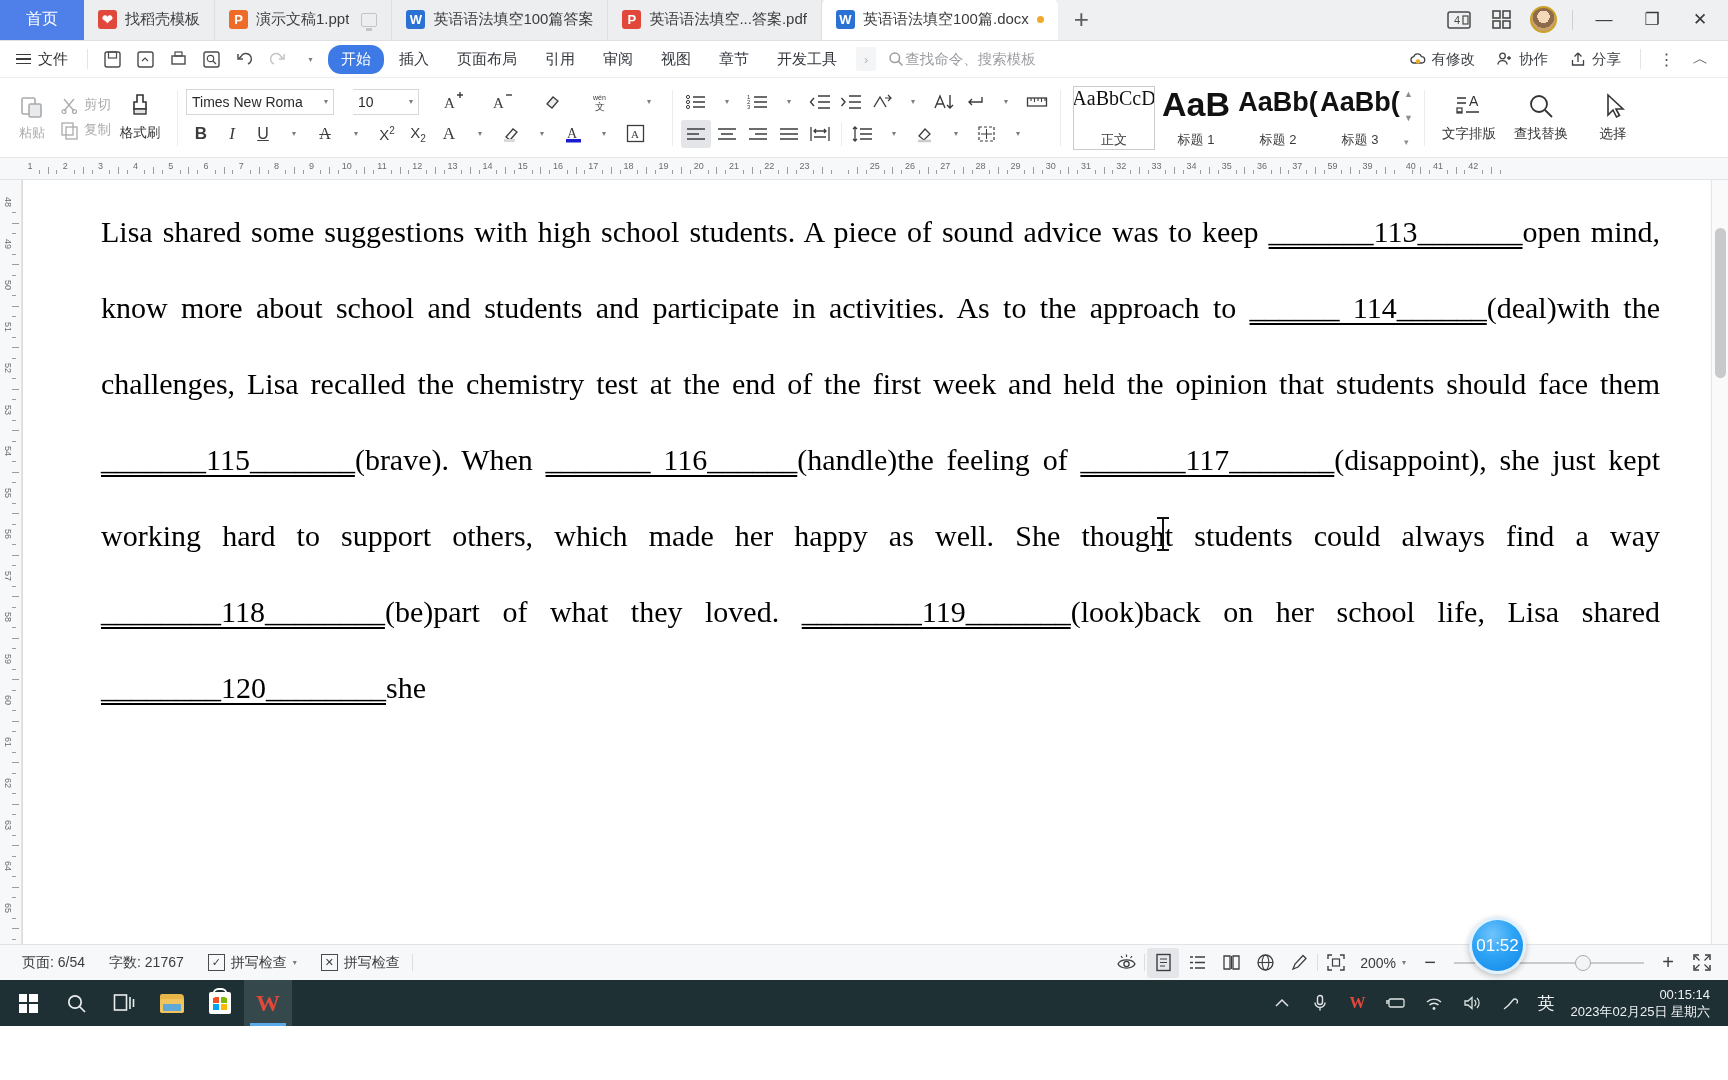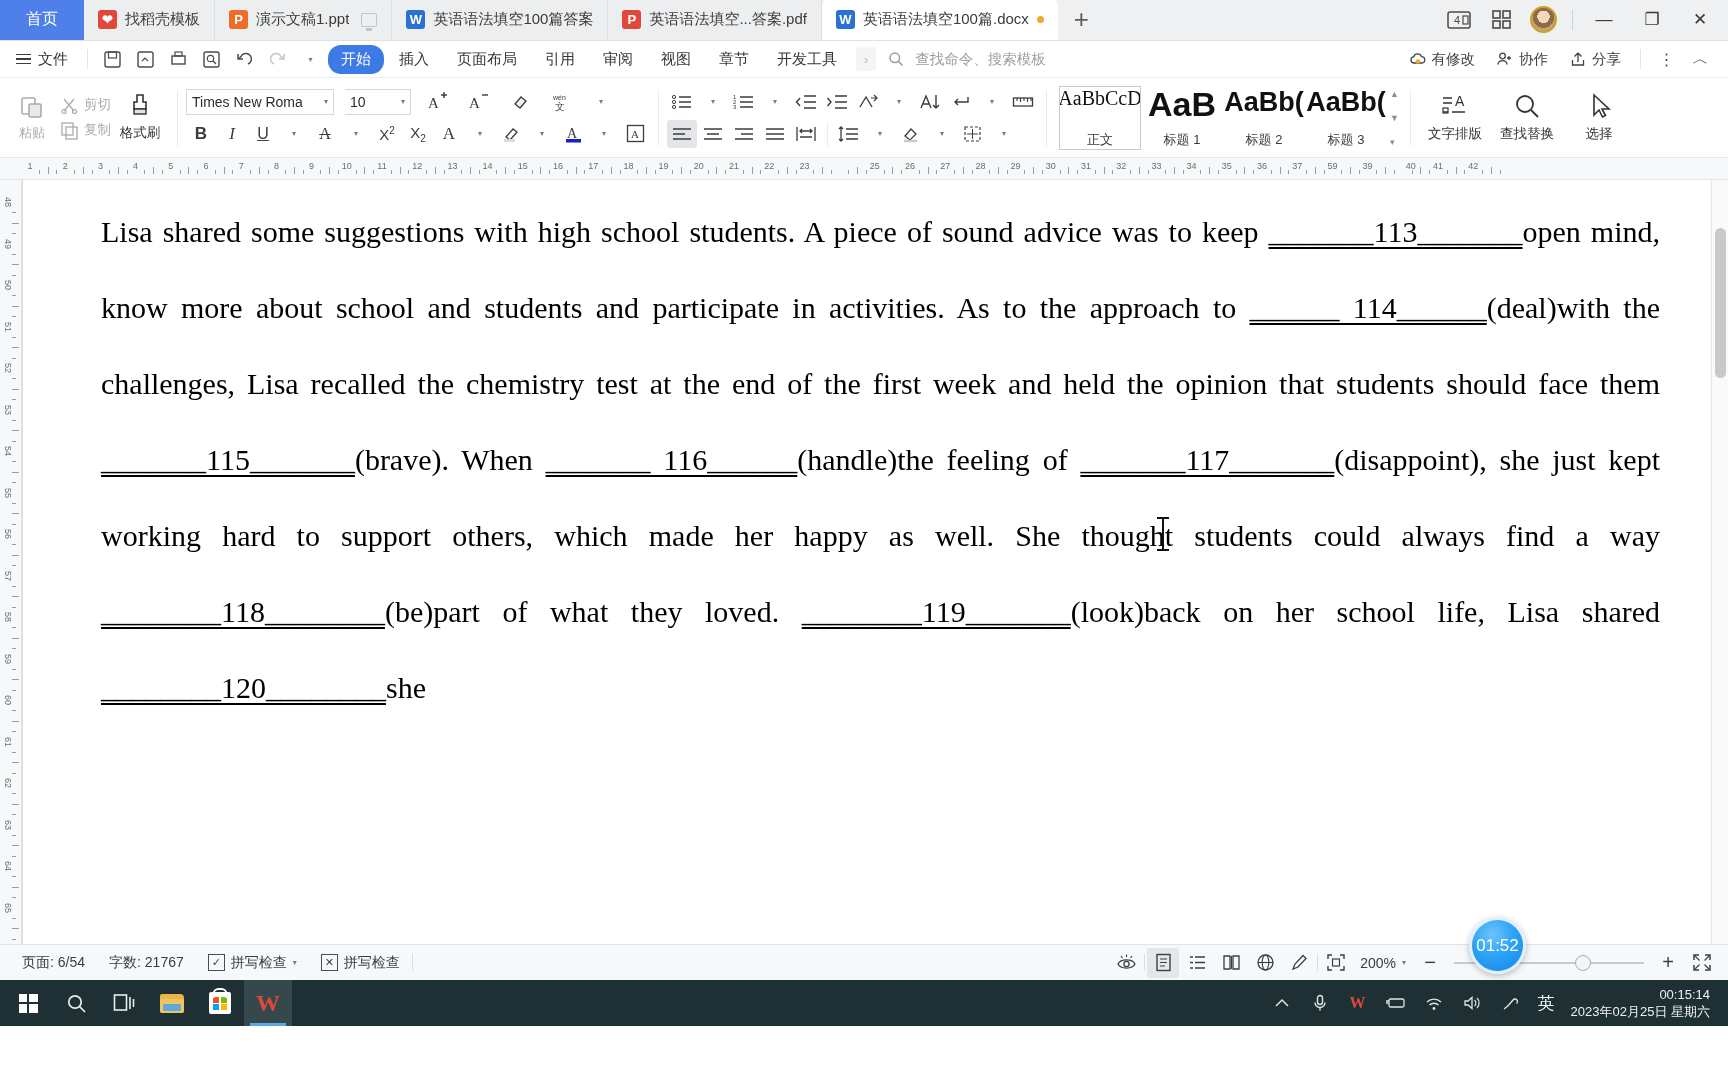--- a/index.html
+++ b/index.html
@@ -64,36 +64,36 @@
   }
   .mb-file { display: flex; align-items: center; gap: 7px; padding: 0 10px; font-size: 15px; color: #2f2f2f; }
   .hamburger { display: inline-flex; flex-direction: column; gap: 3px; }
   .hamburger i { display: block; width: 15px; height: 1.6px; background: #3c3c3c; }
   .qa-sep { width: 1px; height: 20px; background: #e3e4e6; margin: 0 7px; }
   .qa-ico { width: 31px; height: 29px; display: flex; align-items: center; justify-content: center; color: #4b4b4b; }
   .qa-ico.disabled { color: #c3c4c6; }
   .mb-tab { font-size: 15px; color: #33373d; padding: 5px 13px; border-radius: 13px; white-space: nowrap; }
   .mb-tab.active { background: #3e7ae6; color: #ffffff; }
   .mb-more { color: #b6b7b9; font-size: 13px; padding: 0 8px; background: #f4f5f6; height: 24px; display: flex; align-items: center; border-radius: 3px; margin: 0 4px; }
-  .mb-search { display: flex; align-items: center; gap: 11px; font-size: 14.5px; color: #9b9da0; margin-left: 6px; }
+  .mb-search { display: flex; align-items: center; gap: 1px; font-size: 14.5px; color: #9b9da0; margin-left: 6px; }
   .menubar-right { margin-left: auto; display: flex; align-items: center; gap: 3px; padding-right: 6px; }
   .mbr-item { display: flex; align-items: center; gap: 5px; font-size: 14.5px; color: #3e4246; padding: 0 9px; }
 
   
   .ribbon {
     height: 80px; background: #ffffff; display: flex; align-items: center;
     padding: 0 6px; border-bottom: 1px solid #e6e7e9;
   }
   .rgroup { display: flex; align-items: center; height: 76px; }
   .rsep { width: 1px; height: 56px; background: #ececee; margin: 0 8px; }
   .paste-btn { display: flex; flex-direction: column; align-items: center; width: 52px; color: #a9abad; font-size: 13px; gap: 2px; }
   .cut-copy { display: flex; flex-direction: column; gap: 6px; margin-left: 2px; }
   .cc-row { display: flex; align-items: center; gap: 5px; font-size: 13.5px; color: #a9abad; }
   .fmtbrush { display: flex; flex-direction: column; align-items: center; width: 58px; color: #333; font-size: 13.5px; gap: 1px; }
-  .font-row { display: flex; align-items: center; gap: 11px; }
+  .font-row { display: flex; align-items: center; gap: 19px; }
   .font-name {
     width: 148px; height: 26px; border: 1px solid #d6d7d9; background: #fff;
     display: flex; align-items: center; padding: 0 5px; font-size: 14px; color: #2b2b2b;
     justify-content: space-between;
   }
   .font-size {
     width: 66px; height: 26px; border: 1px solid #d6d7d9; border-left: none; background: #fff;
     display: flex; align-items: center; padding: 0 5px; font-size: 14px; color: #2b2b2b;
     justify-content: space-between;
   }

